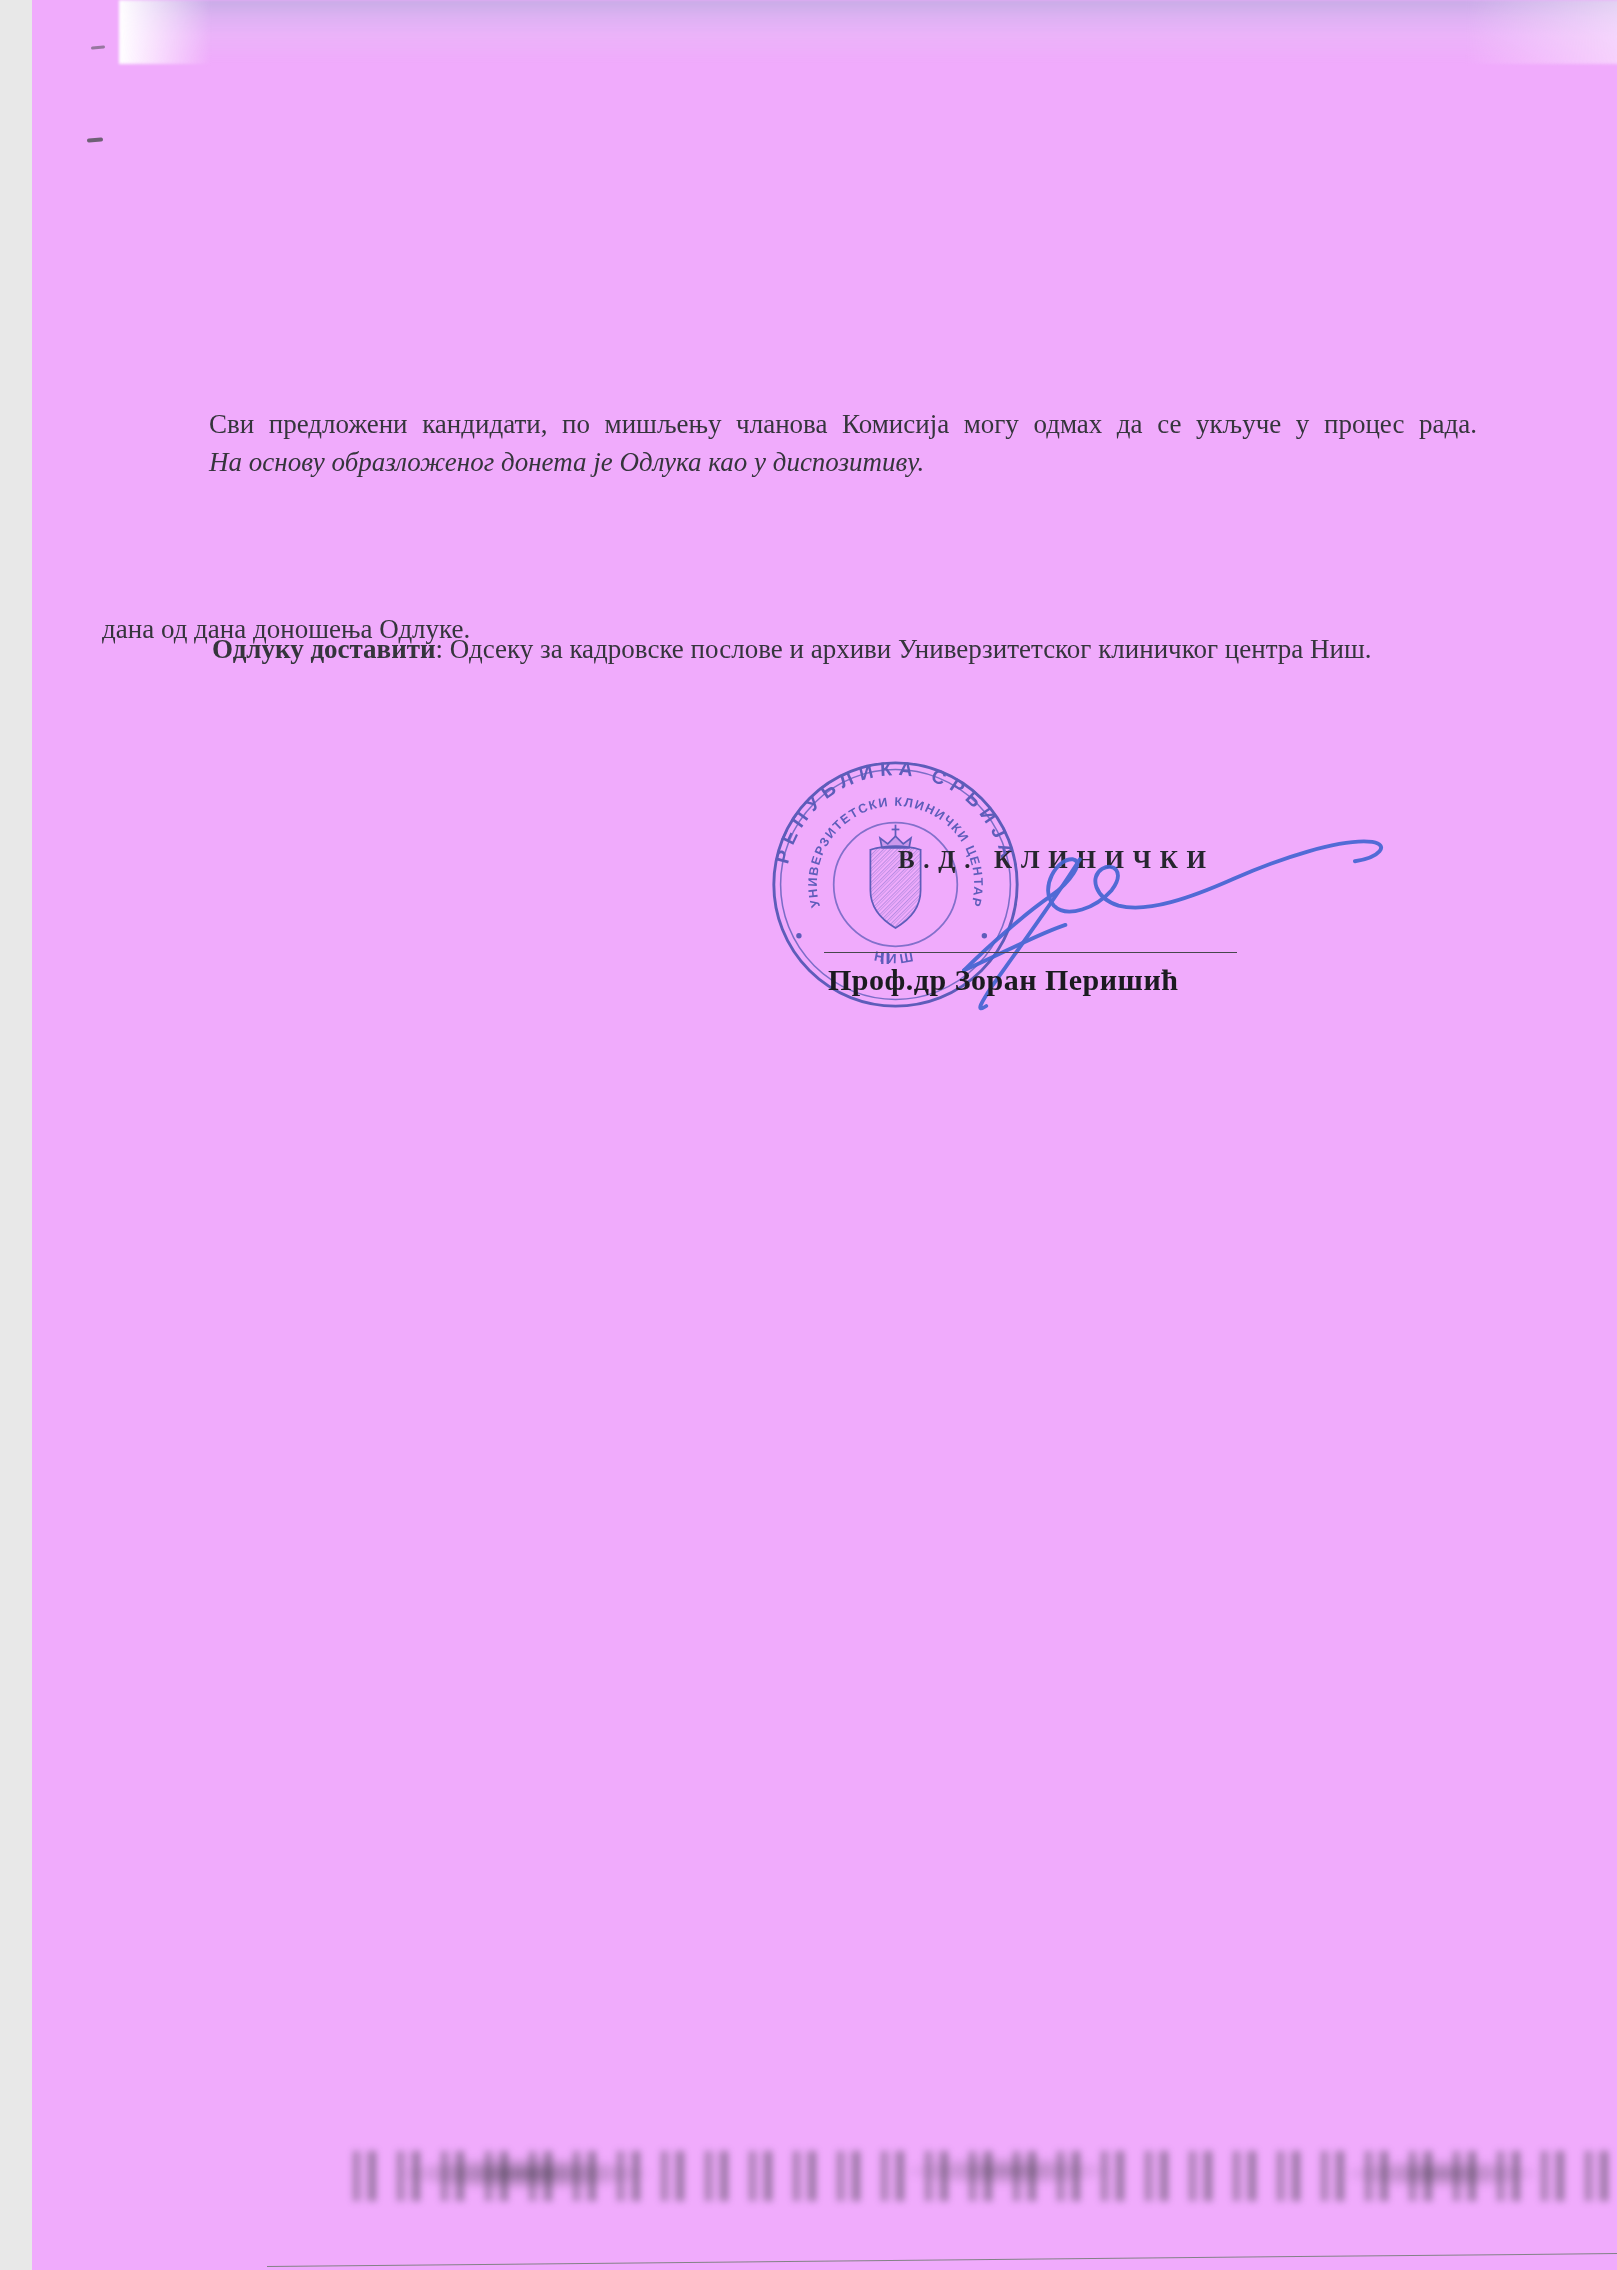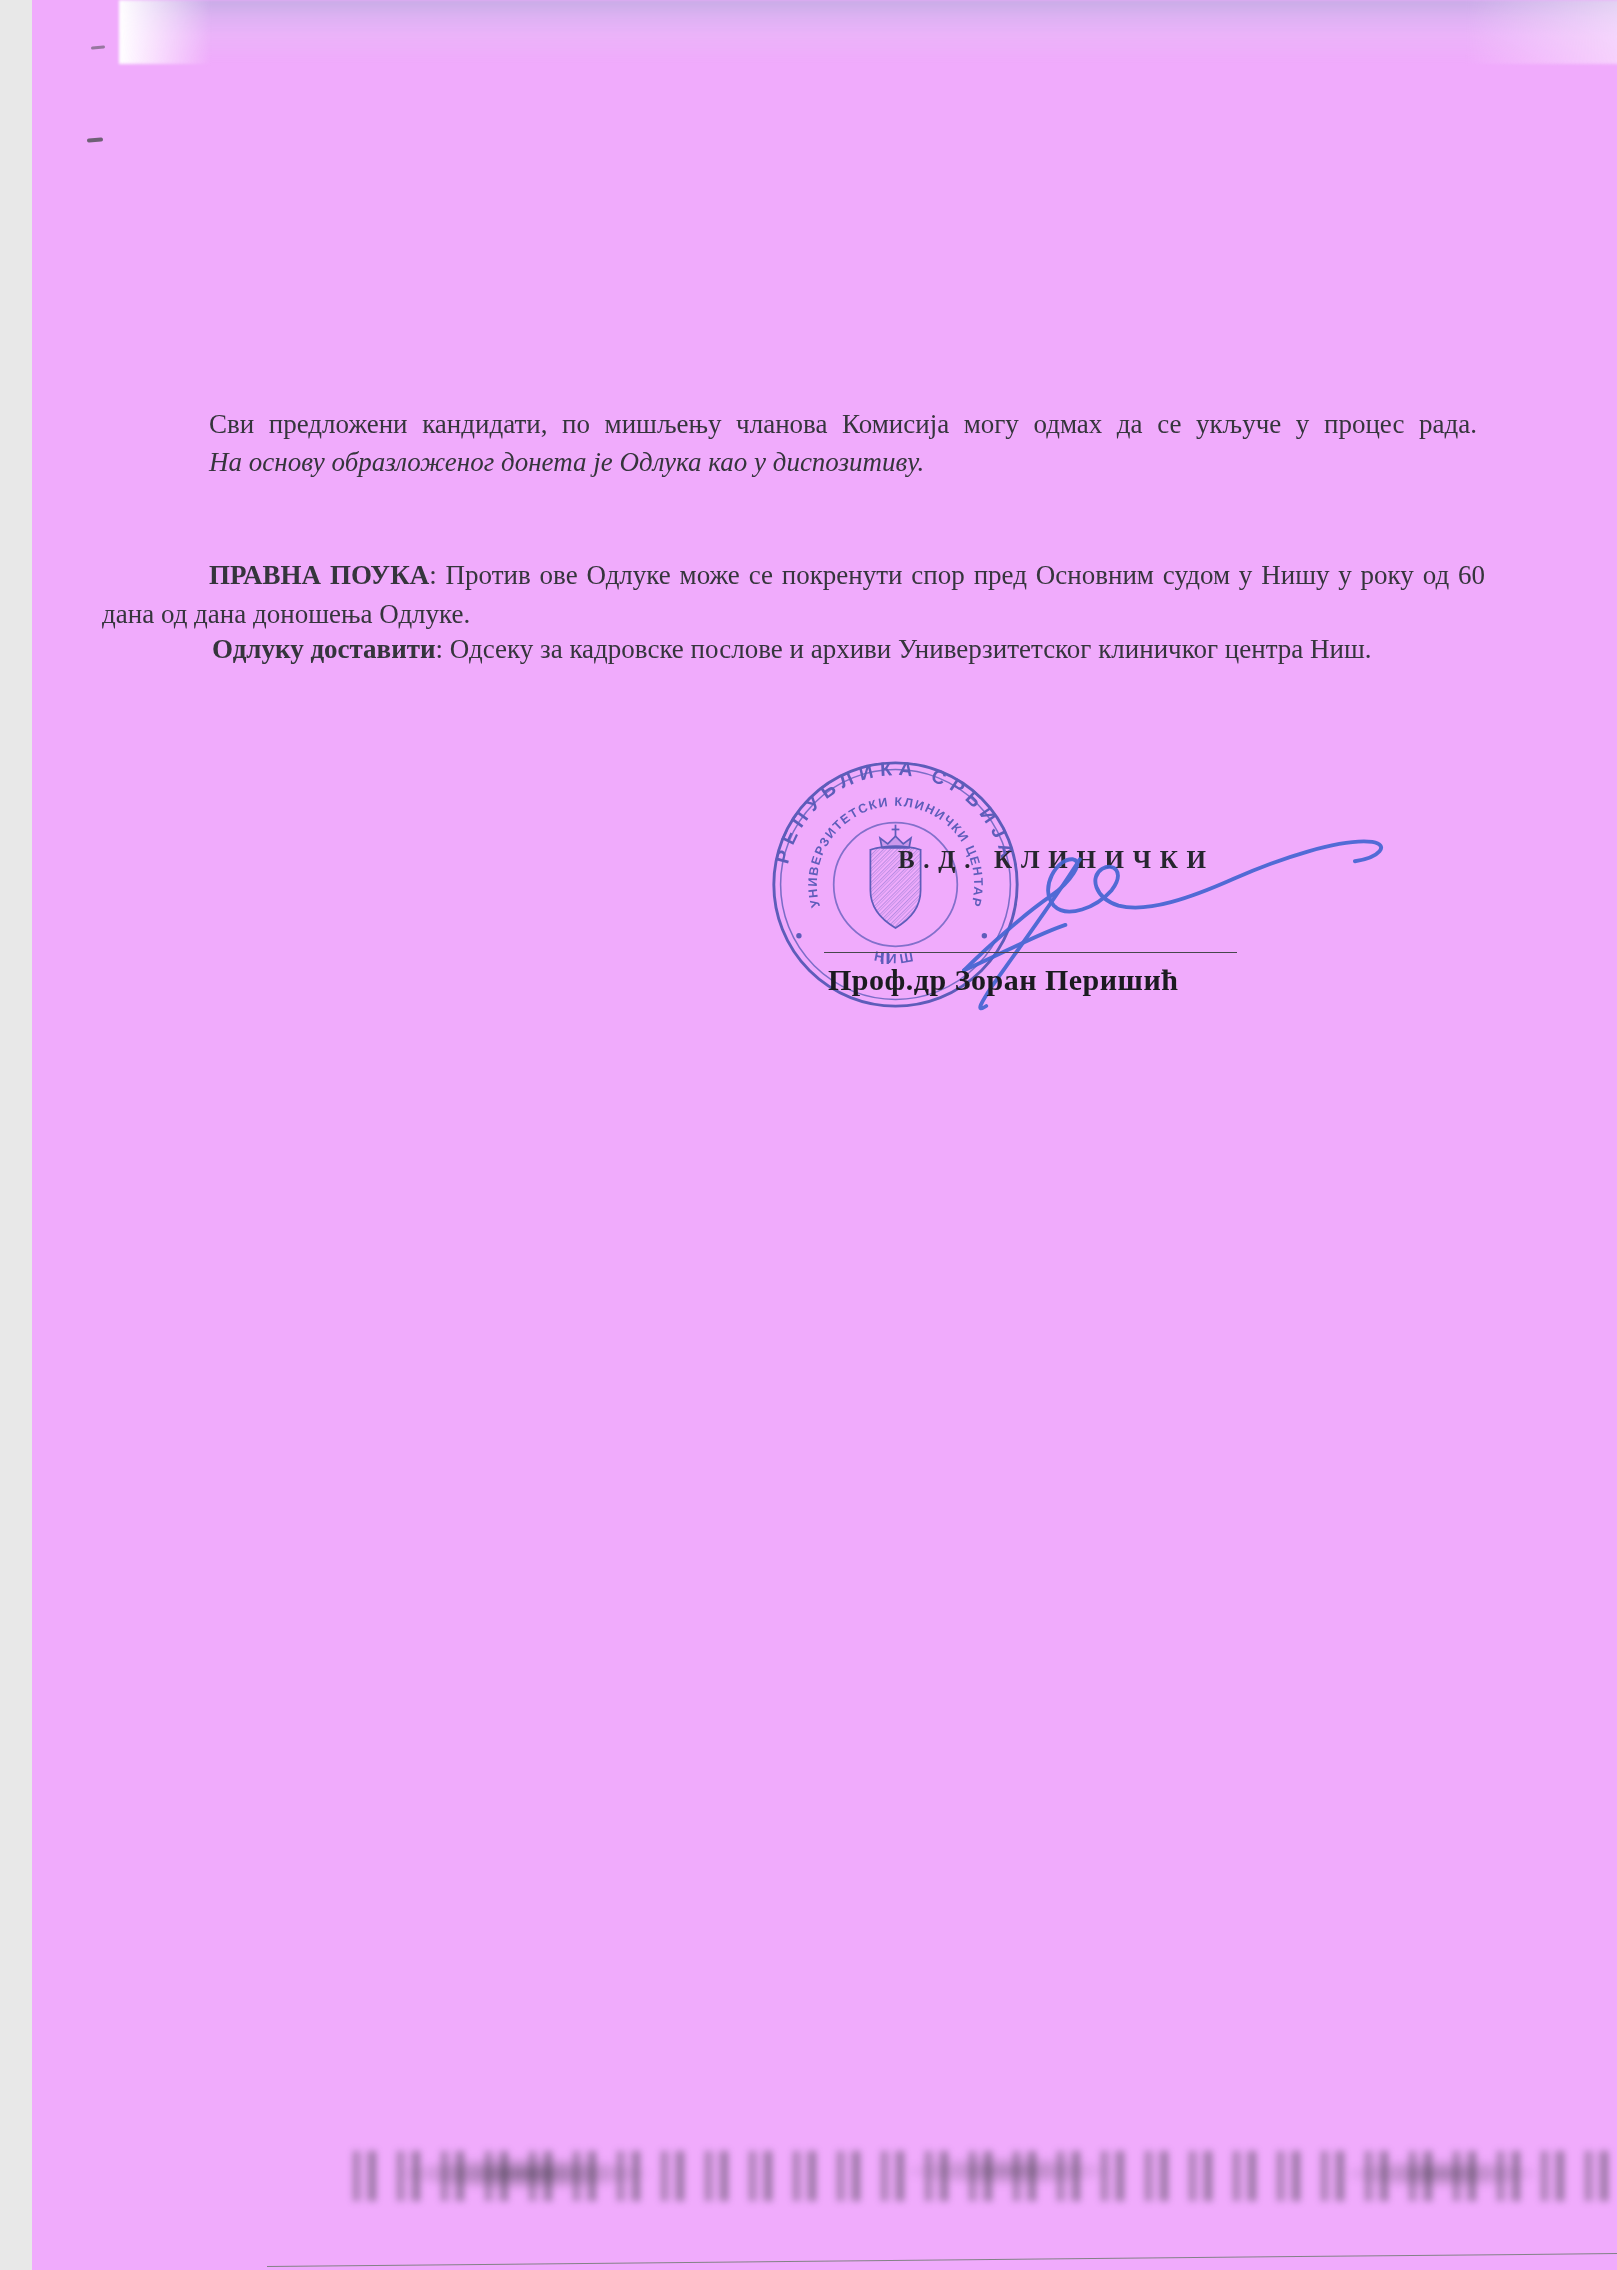--- a/index.html
+++ b/index.html
@@ -24,21 +24,21 @@
   .mark-a{left:59px;top:46px;width:13.5px;height:2.9px;opacity:.55;transform:rotate(-6deg);}
   .mark-b{left:55px;top:138px;width:16.4px;height:3.9px;opacity:.8;transform:rotate(-4deg);}
 
   .line{position:absolute;font-size:27px;line-height:39px;white-space:nowrap;}
   .jline{white-space:normal;text-align:justify;text-align-last:justify;}
   .b{font-weight:bold;}
 
   .p1l1{left:177px;top:405px;width:1268px;}
   .p1l2{left:177px;top:443px;font-style:italic;}
   .p2l1{left:177px;top:556px;width:1276px;}
-  .p2l2{left:70px;top:595px;}
+  .p2l2{left:70px;top:610px;}
   .p3  {left:180px;top:630px;font-size:27px;}
 
   .sig-title{
     position:absolute;left:866px;top:846px;
     font-size:25px;font-weight:bold;letter-spacing:8.7px;
     color:#26262e;white-space:nowrap;
   }
   .sig-line{
     position:absolute;left:792px;top:952px;width:413px;height:0;
     border-top:1.9px solid #47474c;
@@ -75,21 +75,20 @@
 
 <div class="page">
 
   <div class="scan-top"></div>
   <div class="pen-mark mark-a"></div>
   <div class="pen-mark mark-b"></div>
 
   <div class="line jline p1l1">Сви предложени кандидати, по мишљењу чланова Комисија могу одмах да се укључе у процес рада.</div>
   <div class="line p1l2">На основу образложеног донета је Одлука као у диспозитиву.</div>
 
-  <div class="line jline p2l1"><span class="b">ПРАВНА ПОУКА</span><span>: Против ове Одлуке може се покренути спор пред Основним судом у Нишу у року од 60</span></div>
   <div class="line p2l2">дана од дана доношења Одлуке.</div>
 
   <div class="line p3"><span class="b">Одлуку доставити</span><span>: Одсеку за кадровске послове и архиви Универзитетског клиничког центра Ниш.</span></div>
 
   <svg class="stamp-svg" width="253" height="253" viewBox="-131 -131 262 262">
     <defs>
       <path id="arcOuter" d="M -104 44 A 113 113 0 1 1 104 44" fill="none"></path>
       <path id="arcInner" d="M -72 38 A 81.4 81.4 0 1 1 72 38" fill="none"></path>
       <path id="arcBottom" d="M -34 74 A 81.4 81.4 0 0 0 34 74" fill="none"></path>
       <pattern id="hatch" width="5" height="5" patternUnits="userSpaceOnUse" patternTransform="rotate(45)">

